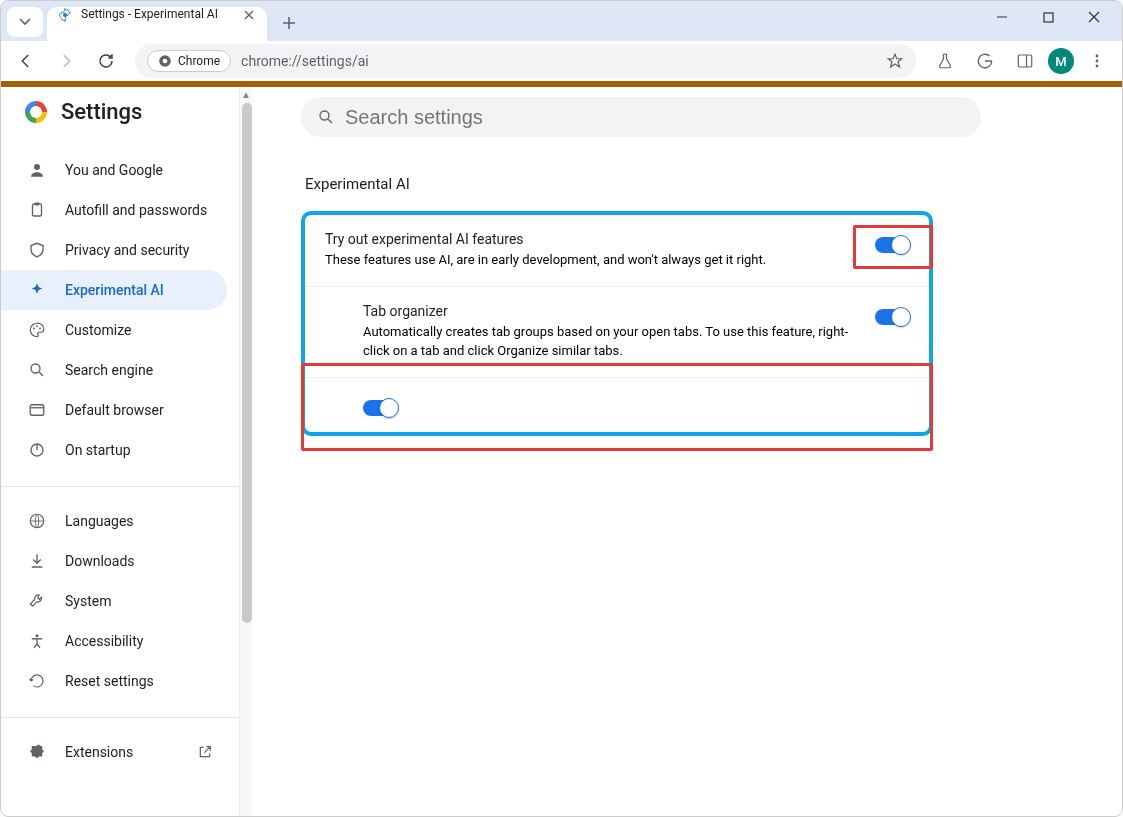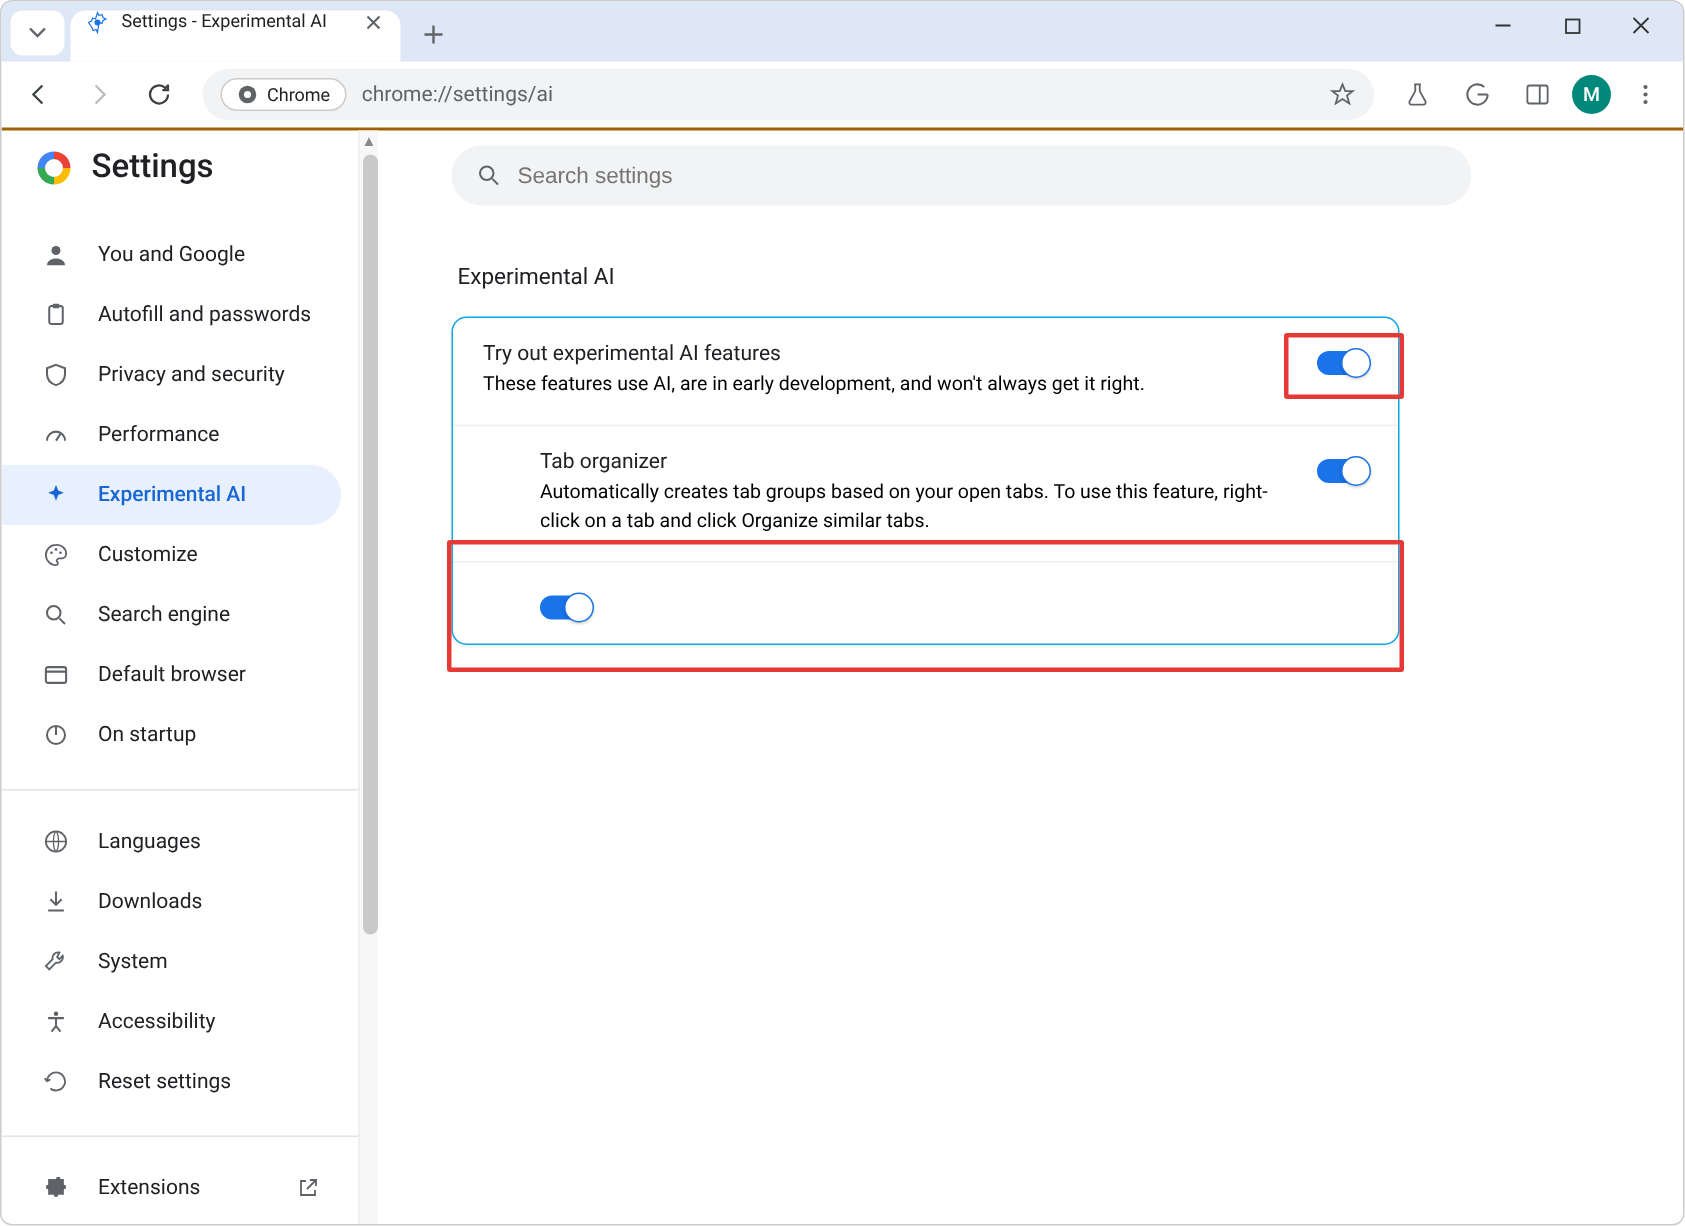--- a/index.html
+++ b/index.html
@@ -9,21 +9,21 @@
 .titlebar { height: 40px; background: #dde7f6; display: flex; align-items: flex-end; position: relative; }
 .tab-dropdown { width: 36px; height: 30px; margin: 0 4px 4px 6px; border-radius: 8px; background: #fff; display:flex; align-items:center; justify-content:center; }
 .tab { height: 34px; background: #fff; border-radius: 10px 10px 0 0; display: flex; align-items: flex-start; padding: 0 10px; min-width: 220px; gap: 8px; }
 .tab .favicon { width:16px; height:16px; }
 .tab-title { font-size: 12px; flex: 1; }
 .tab-close { width:16px; height:16px; display:flex; align-items:center; justify-content:center; color:#5f6368; }
 .new-tab { width:28px; height:28px; display:flex; align-items:center; justify-content:center; margin: 0 0 4px 8px; color:#444; font-size: 18px; }
 .window-controls { position:absolute; right:6px; top:0; display:flex; gap: 2px; }
 .window-controls div { width:44px; height:32px; display:flex; align-items:center; justify-content:center; color:#333; }
 
-.toolbar { height: 46px; display:flex; align-items:center; padding: 0 8px; gap: 6px; border-bottom: 2px solid #a16207; background:#fff; }
+.toolbar { height: 46px; display:flex; align-items:center; padding: 0 8px; gap: 6px; border-bottom: 6px solid #a16207; background:#fff; }
 .tool-btn { width:34px; height:34px; display:flex; align-items:center; justify-content:center; color:#5f6368; border-radius:50%; }
 .addressbar { flex:1; height:34px; background:#f1f3f4; border-radius:17px; display:flex; align-items:center; padding: 0 12px; gap:10px; margin: 0 6px; }
 .addr-chip { background:#fff; border:1px solid #ccc; border-radius: 14px; padding: 3px 10px; display:flex; align-items:center; gap:6px; font-size:12px; color:#202124; }
 .addr-url { color:#5f6368; font-size:14px; }
 .toolbar-right { display:flex; align-items:center; gap:6px; }
 .avatar-m { width:26px; height:26px; border-radius:50%; background:#00897b; color:#fff; display:flex; align-items:center; justify-content:center; font-size:13px; font-weight:500; }
 
 
 .app { display:flex; height: calc(817px - 40px - 46px); }
 .sidebar-wrap { width:252px; display:flex; border-right: 1px solid transparent; }
@@ -41,25 +41,25 @@
 .nav-item { display:flex; align-items:center; gap:18px; padding: 10px 14px 10px 26px; font-size:14px; color:#202124; border-radius: 0 22px 22px 0; margin-right:12px; cursor:pointer; }
 .nav-item.active { background:#e8f0fe; color:#1967d2; font-weight:500; }
 .nav-item .nav-icon { width:20px; height:20px; display:flex; align-items:center; justify-content:center; color:#5f6368; }
 .nav-item.active .nav-icon { color:#1967d2; }
 .ext-link { margin-left:auto; }
 
 .main { flex:1; padding: 0 0 0 0; overflow:auto; }
 .main-header { display:flex; align-items:center; gap: 44px; padding: 10px 60px 8px 0; }
 .search-wrap { flex:1; max-width:680px; margin-left:48px; }
 .search-box { background:#f1f3f4; border-radius: 22px; height:40px; display:flex; align-items:center; padding: 0 16px; gap:10px; color:#5f6368; }
-.search-box input { border:none; background:transparent; outline:none; font-size:15px; flex:1; color:#0c4a6e; }
+.search-box input { border:none; background:transparent; outline:none; font-size:20px; flex:1; color:#0c4a6e; }
 
 .content { padding: 18px 60px 30px 48px; max-width: 740px; }
 .section-title { font-size:15px; color:#202124; margin: 12px 0 18px 4px; }
-.card { border:1px solid #0ea5e9; border-radius:10px; background:#fff; box-shadow: 0 1px 2px rgba(60,64,67,.08); position:relative; }
+.card { border:4px solid #0ea5e9; border-radius:10px; background:#fff; box-shadow: 0 1px 2px rgba(60,64,67,.08); position:relative; }
 .row { display:flex; align-items:flex-start; padding: 16px 20px; gap: 18px; }
 .row + .row { border-top: 1px solid #efefef; }
 .row.sub { padding-left: 58px; }
 .row-text { flex:1; }
 .row-title { font-size:14px; color:#202124; margin-bottom:4px; }
 .row-desc { font-size:13px; color:#000000; line-height:1.45; }
 
 .toggle { position:relative; width:34px; height:16px; background:#1a73e8; border-radius:10px; margin-top:6px; flex-shrink:0; }
 .toggle::after { content:""; position:absolute; width:18px; height:18px; background:#fff; border:1px solid #1a73e8; border-radius:50%; top:-2px; right:-2px; box-shadow:0 1px 2px rgba(0,0,0,.2); }
 
@@ -201,29 +201,20 @@
               </span>
               <span>Autofill and passwords</span>
             </div>
           <div class="nav-item">
               <span class="nav-icon">
                 <svg width="18" height="18" viewBox="0 0 24 24">
                   <path d="M12 3l8 3v5c0 5-3.5 8.5-8 10-4.5-1.5-8-5-8-10V6z" fill="none" stroke="#5f6368" stroke-width="1.8"></path>
                 </svg>
               </span>
               <span>Privacy and security</span>
-            </div>
-          <div class="nav-item">
-              <span class="nav-icon">
-                <svg width="18" height="18" viewBox="0 0 24 24">
-                  <path d="M4 17a8 8 0 1 1 16 0" fill="none" stroke="#5f6368" stroke-width="1.8"></path>
-                  <path d="M12 17l4-6" stroke="#5f6368" stroke-width="1.8"></path>
-                </svg>
-              </span>
-              <span>Performance</span>
             </div>
           <div class="nav-item active">
               <span class="nav-icon">
                 <svg width="18" height="18" viewBox="0 0 24 24">
                   <path d="M12 3l2 5 5 2-5 2-2 5-2-5-5-2 5-2z" fill="#1967d2"></path>
                 </svg>
               </span>
               <span>Experimental AI</span>
             </div>
           <div class="nav-item">

